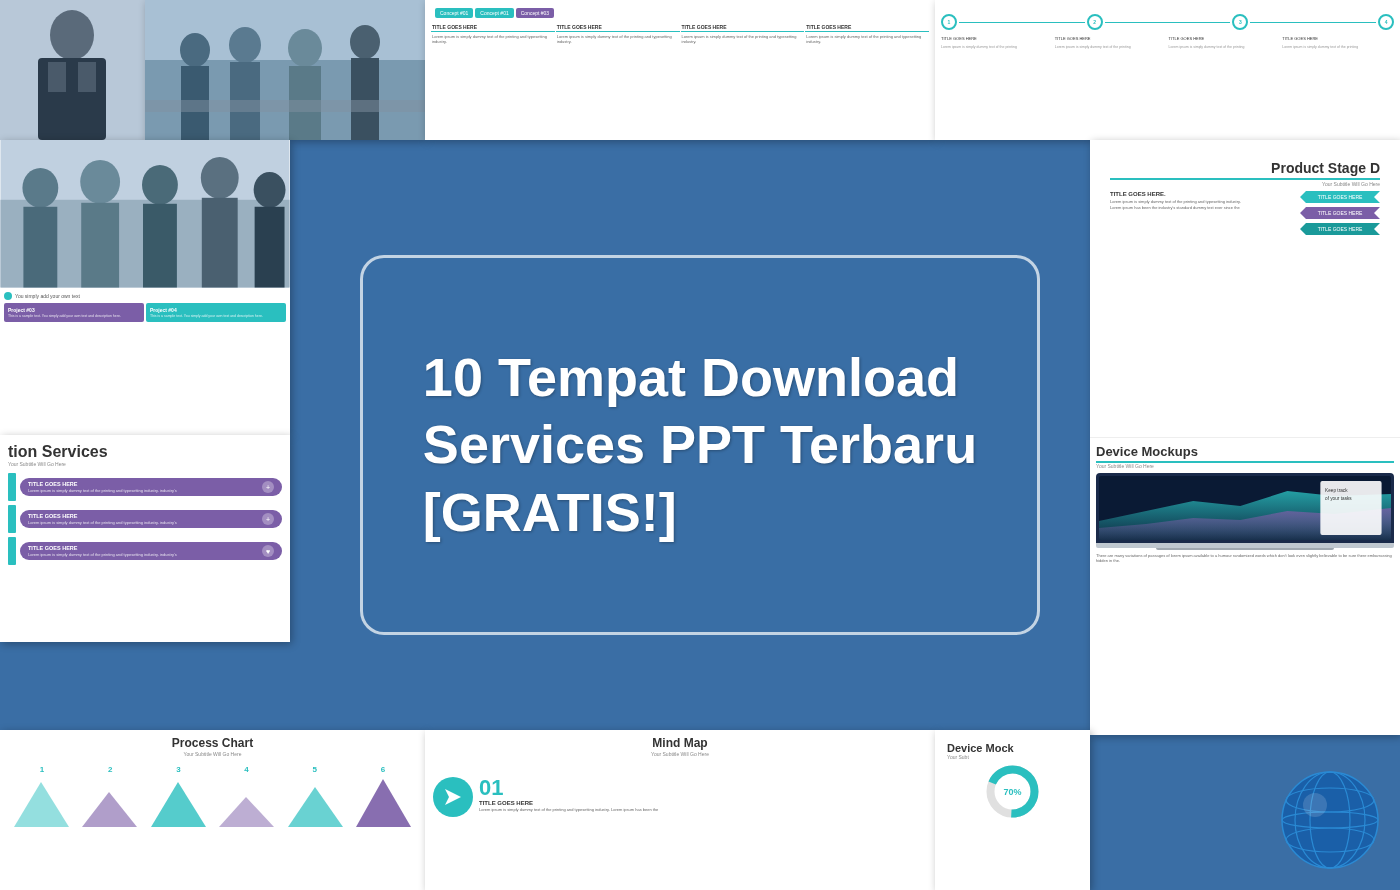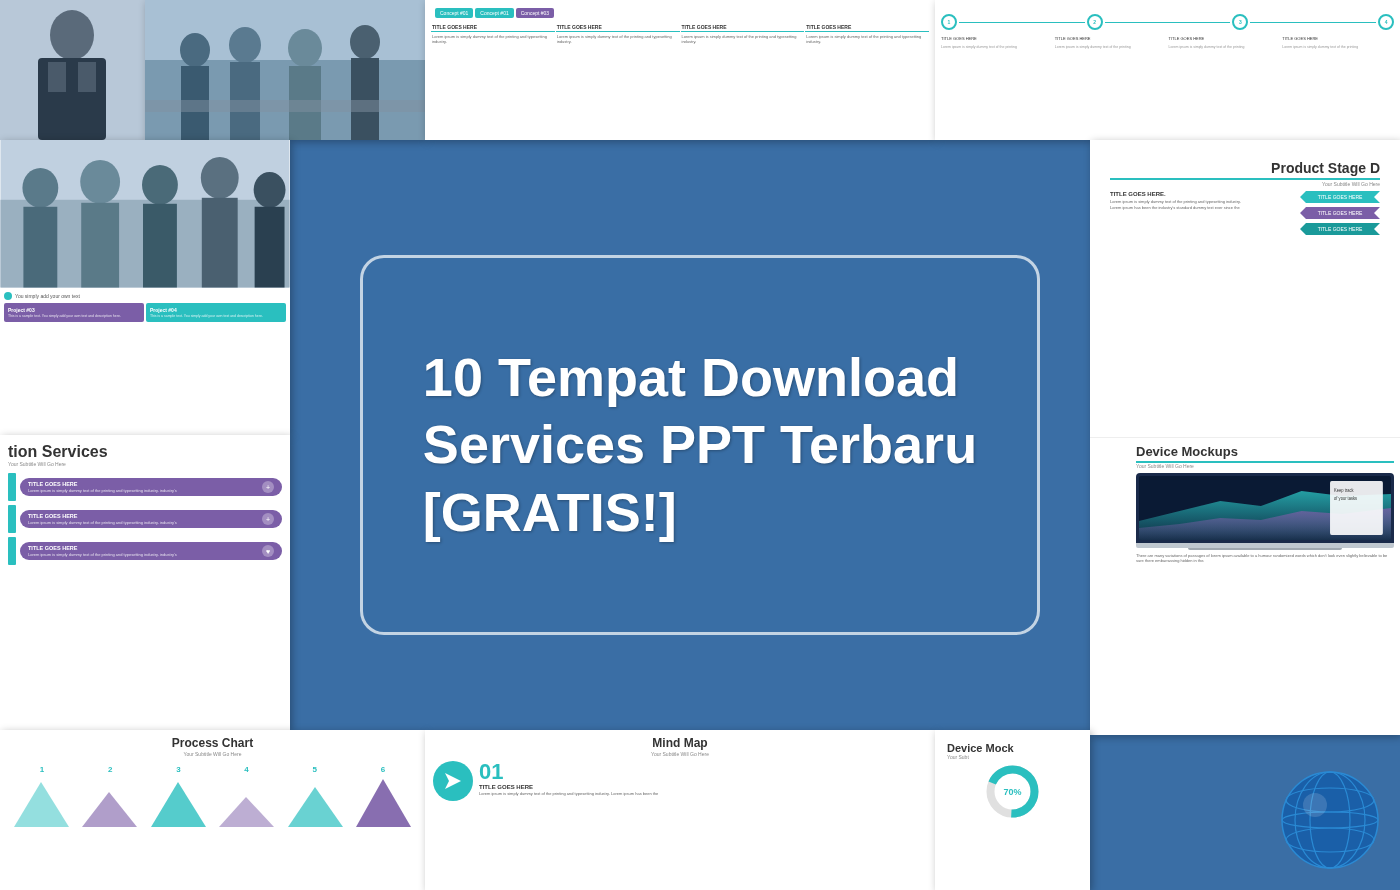--- a/index.html
+++ b/index.html
@@ -73,21 +73,21 @@
     .t1 { left: 0; top: 0; width: 145px; height: 140px; }
     .t2 { left: 145px; top: 0; width: 280px; height: 140px; }
     .t3 { left: 425px; top: 0; width: 510px; height: 140px; }
     .t4 { left: 935px; top: 0; width: 465px; height: 140px; }
 
     
     .t5 { left: 0; top: 140px; width: 290px; height: 295px; }
     .t6 { left: 1090px; top: 140px; width: 310px; height: 595px; }
 
     
-    .t7 { left: 0; top: 435px; width: 290px; height: 295px; }
+    .t7 { left: 0; top: 435px; width: 290px; height: 207px; }
 
     
     .t9 { left: 0; top: 730px; width: 425px; height: 160px; }
     .t10 { left: 425px; top: 730px; width: 510px; height: 160px; }
     .t11 { left: 935px; top: 730px; width: 155px; height: 160px; }
 
     
     .thumb-img-person {
       width: 100%;
       height: 100%;
@@ -405,21 +405,21 @@
           <div style="font-size:4px;color:#666;line-height:1.4;">Lorem ipsum is simply dummy text of the printing and typesetting industry. Lorem ipsum has been the industry's standard dummy text ever since the</div>
         </div>
         <div style="flex:1;display:flex;flex-direction:column;gap:4px;align-items:flex-end;">
           <div style="background:#2abfbf;color:white;padding:3px 8px;font-size:5px;clip-path:polygon(6px 0, 100% 0, calc(100% - 6px) 50%, 100% 100%, 6px 100%, 0 50%);min-width:80px;text-align:center;">TITLE GOES HERE</div>
           <div style="background:#7b5ea7;color:white;padding:3px 8px;font-size:5px;clip-path:polygon(6px 0, 100% 0, calc(100% - 6px) 50%, 100% 100%, 6px 100%, 0 50%);min-width:80px;text-align:center;">TITLE GOES HERE</div>
           <div style="background:#1a9a9a;color:white;padding:3px 8px;font-size:5px;clip-path:polygon(6px 0, 100% 0, calc(100% - 6px) 50%, 100% 100%, 6px 100%, 0 50%);min-width:80px;text-align:center;">TITLE GOES HERE</div>
         </div>
       </div>
     </div>
 
-    <div style="height:50%;background:white;padding:6px;overflow:hidden;margin-left:40px;">
+    <div style="height:50%;background:white;padding:6px;overflow:hidden;">
       <div style="font-size:13px;font-weight:bold;color:#333;border-bottom:2px solid #2abfbf;padding-bottom:2px;">Device Mockups</div>
       <div style="font-size:5px;color:#888;margin-bottom:4px;">Your Subtitle Will Go Here</div>
 
       <div style="background:#1a2a4a;border-radius:4px 4px 0 0;height:70px;padding:3px;position:relative;overflow:hidden;">
         <div style="background:#0a1a34;width:100%;height:100%;border-radius:2px;position:relative;overflow:hidden;">
           
           <svg width="100%" height="100%" viewBox="0 0 310 64" preserveAspectRatio="none">
             <defs>
               <linearGradient id="tealGrad" x1="0" y1="0" x2="0" y2="1">
                 <stop offset="0%" stop-color="#2abfbf" stop-opacity="0.8"></stop>
@@ -518,21 +518,21 @@
           <polygon points="27,2 55,50 0,50" fill="#7b5ea7" opacity="0.9"></polygon>
         </svg>
       </div>
     </div>
   </div>
 
   <div class="thumb t10">
     <div class="mindmap-slide">
       <div class="mm-title">Mind Map</div>
       <div class="mm-subtitle">Your Subtitle Will Go Here</div>
-      <div style="display:flex;gap:6px;align-items:flex-start;margin-top:4px;">
+      <div style="display:flex;gap:6px;align-items:flex-start;margin-top:20px;">
 
         <div style="background:#2abfbf;width:40px;height:40px;border-radius:50%;display:flex;align-items:center;justify-content:center;flex-shrink:0;">
           <svg width="20" height="20" viewBox="0 0 20 20">
             <polygon points="2,18 18,10 2,2 6,10" fill="white"></polygon>
           </svg>
         </div>
         <div>
           <div style="font-size:22px;font-weight:bold;color:#2abfbf;line-height:1;">01</div>
           <div style="font-size:6px;font-weight:bold;color:#333;margin-top:1px;">TITLE GOES HERE</div>
           <div style="font-size:4px;color:#666;margin-top:1px;line-height:1.4;">Lorem ipsum is simply dummy text of the printing and typesetting industry. Lorem ipsum has been the</div>

